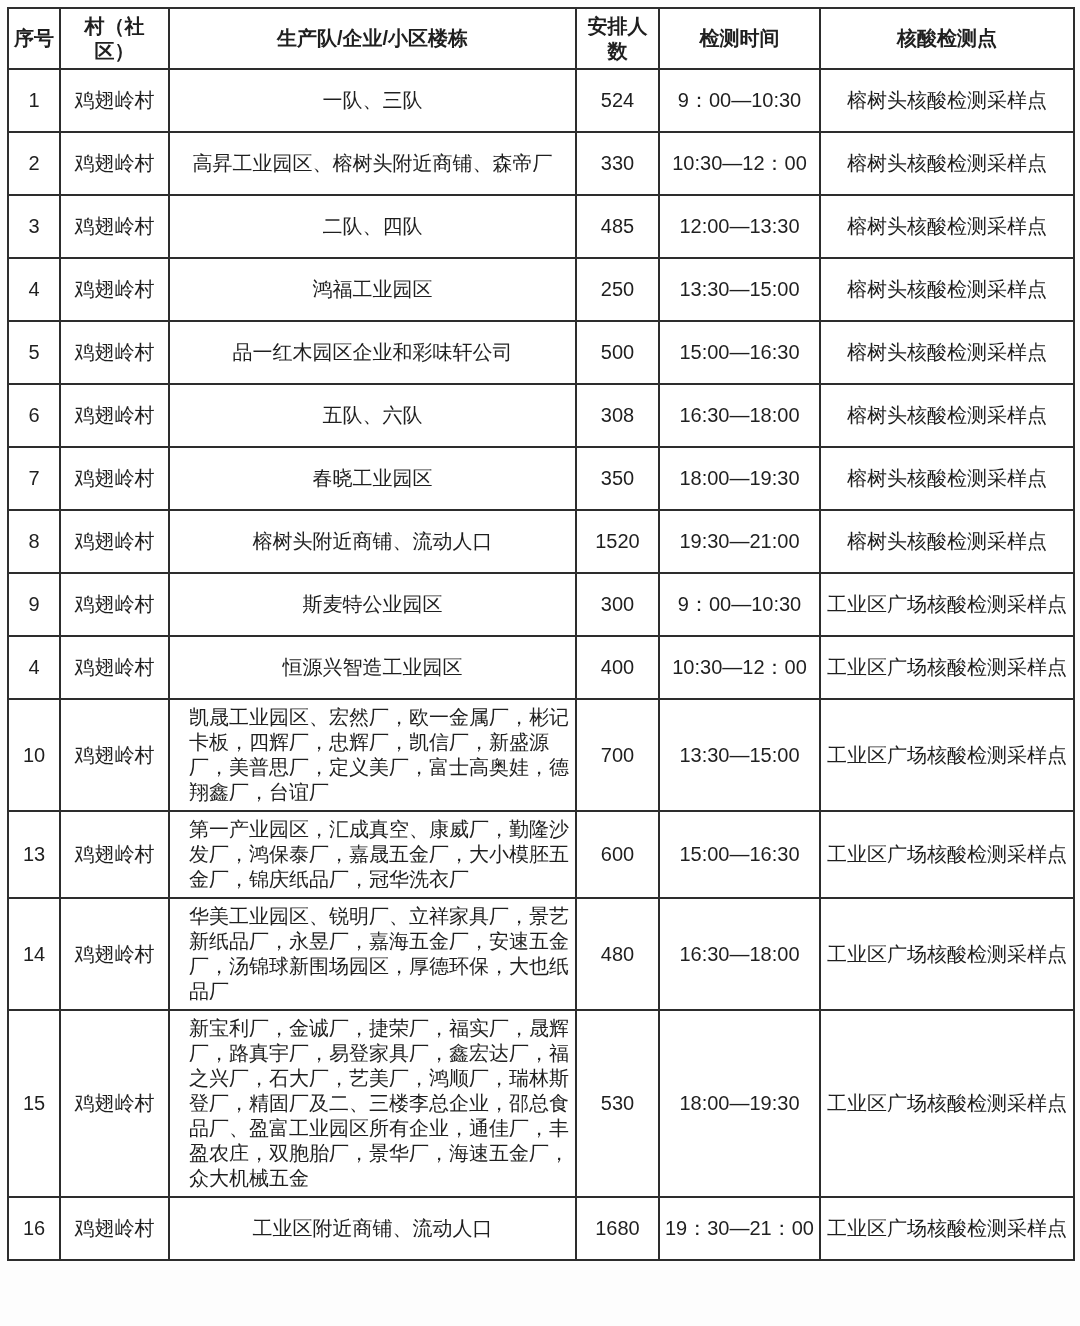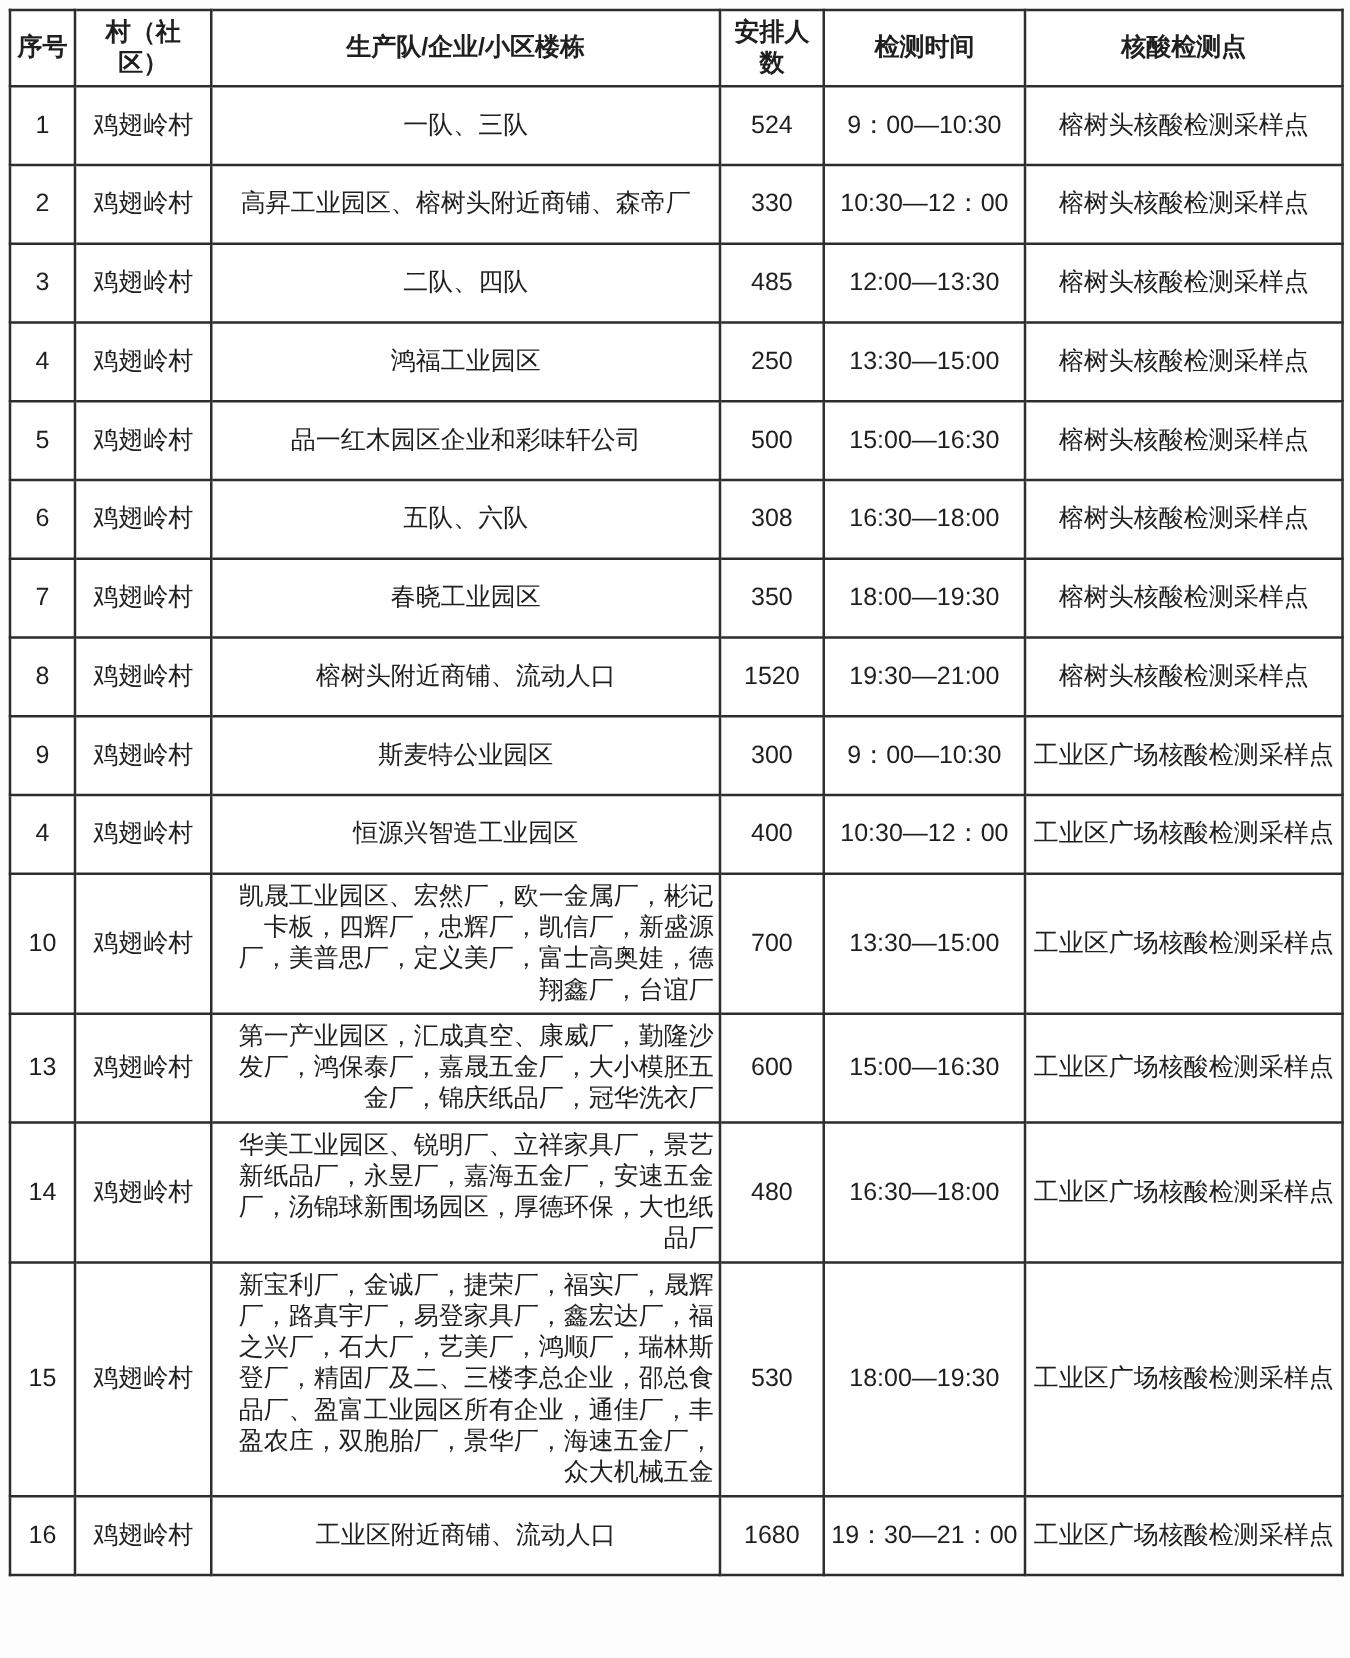--- a/index.html
+++ b/index.html
@@ -38,22 +38,22 @@
     word-break: break-all;
   }
   table.schedule th {
     height: 61px;
     font-weight: bold;
   }
   table.schedule td {
     height: 63px;
   }
   table.schedule td.loc-left {
-    text-align: right;
-    padding: 5px 4px 5px 6px;
+    text-align: left;
+    padding: 5px 4px 5px 19px;
   }
   col.c-no   { width: 52px; }
   col.c-vil  { width: 109px; }
   col.c-loc  { width: 407px; }
   col.c-cnt  { width: 83px; }
   col.c-time { width: 161px; }
   col.c-site { width: 254px; }
 </style>
 </head>
 <body>

